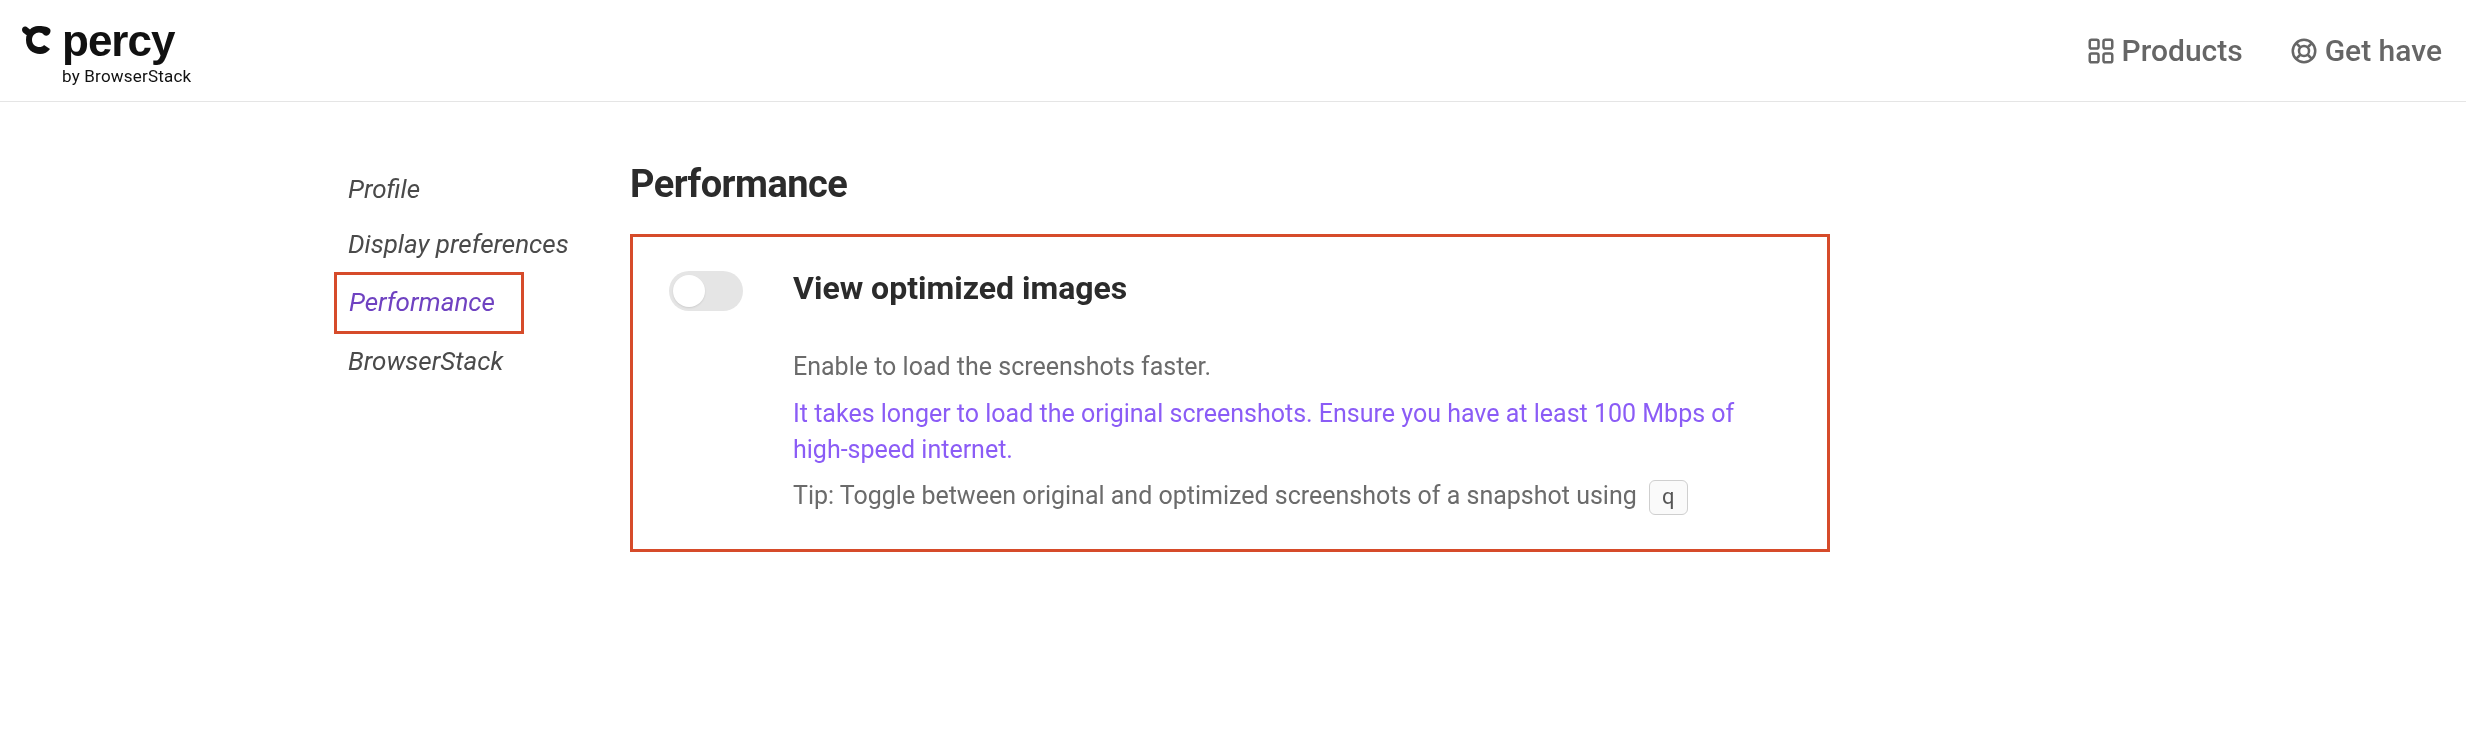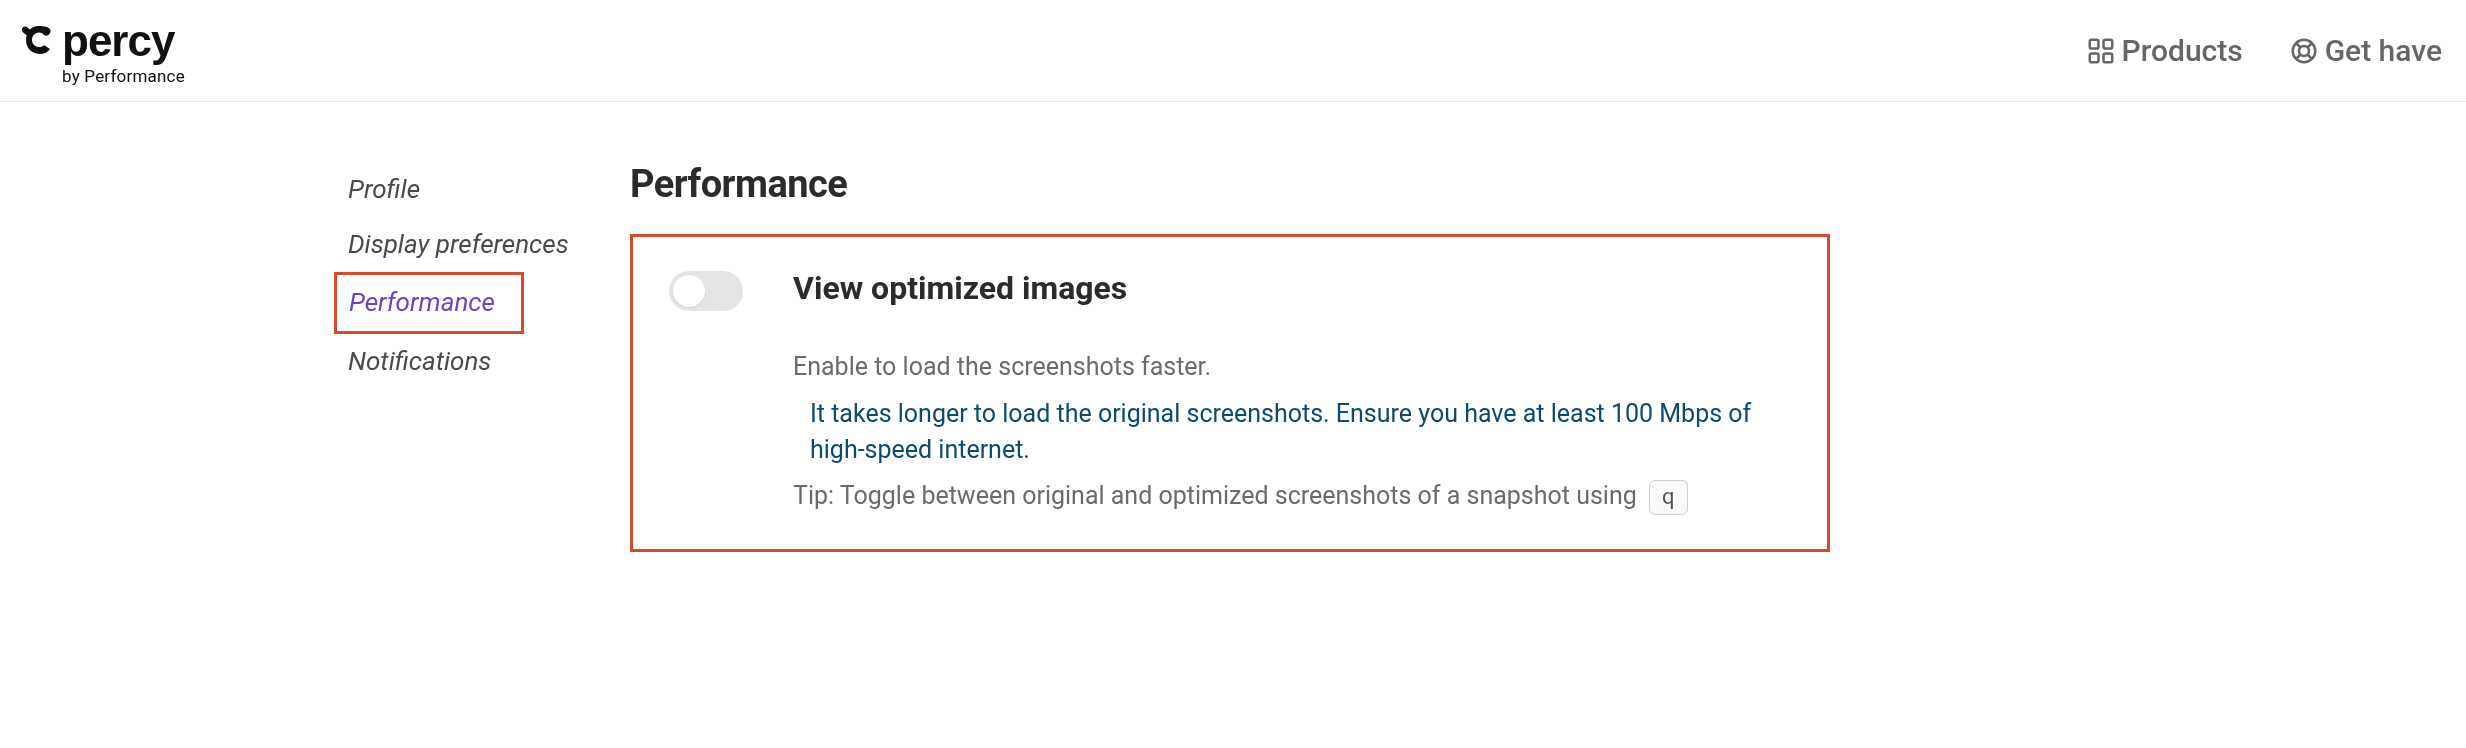--- a/index.html
+++ b/index.html
@@ -137,22 +137,21 @@
   .setting-title {
     font-weight: 700;
     color: #2b2b2b;
     font-size: 32px;
   }
   .setting-desc {
     color: #6b6b6b;
     margin-top: 28px;
   }
   .setting-warning {
-    color: #0c4a6e;
-    margin-left: 17px;
+    color: #8b5cf6;
   }
   .setting-tip {
     color: #6b6b6b;
     display: inline;
   }
   .tip-row {
     color: #6b6b6b;
   }
   .kbd {
     display: inline-block;
@@ -173,21 +172,21 @@
 <div class="header">
   <div class="logo-block">
     <div class="logo-row">
       <svg class="logo-svg" width="190" height="50" viewBox="0 0 190 50" aria-hidden="true">
         <g fill="#111">
           <path d="M16 10 C10 10 4 15 4 24 C4 33 11 38 18 38 C22 38 26 36 28 33 L22 29 C19 33 10 31 10 24 C10 17 18 14 22 19 C26 22 30 16 28 13 C25 10 20 10 16 10 Z M6 12 C3 9 0 11 0 14 C0 16 2 17 3 18 C4 19 6 20 8 19 C11 16 9 14 6 12 Z"></path>
         </g>
         <text x="40" y="40" font-family="Arial, sans-serif" font-size="44" font-weight="900" fill="#111" letter-spacing="-1">percy</text>
       </svg>
     </div>
-    <div class="logo-sub">by Performance</div>
+    <div class="logo-sub">by BrowserStack</div>
   </div>
 
   <div class="header-actions">
     <div class="header-link">
       <svg width="30" height="30" viewBox="0 0 24 24" fill="none" stroke="#666" stroke-width="2">
         <rect x="3" y="3" width="7" height="7" rx="1.5"></rect>
         <rect x="14" y="3" width="7" height="7" rx="1.5"></rect>
         <rect x="3" y="14" width="7" height="7" rx="1.5"></rect>
         <rect x="14" y="14" width="7" height="7" rx="1.5"></rect>
       </svg>
@@ -212,21 +211,21 @@
     <div class="sidebar-item">
       <span>Profile</span>
     </div>
     <div class="sidebar-item">
       <span>Display preferences</span>
     </div>
     <div class="sidebar-item active">
       <span>Performance</span>
     </div>
     <div class="sidebar-item">
-      <span>Notifications</span>
+      <span>BrowserStack</span>
     </div>
   </nav>
 
   <section class="content">
     <h1 class="page-title">Performance</h1>
 
     <div class="settings-card">
       <div class="toggle" role="switch" aria-checked="false">
         <div class="toggle-knob"></div>
       </div>

